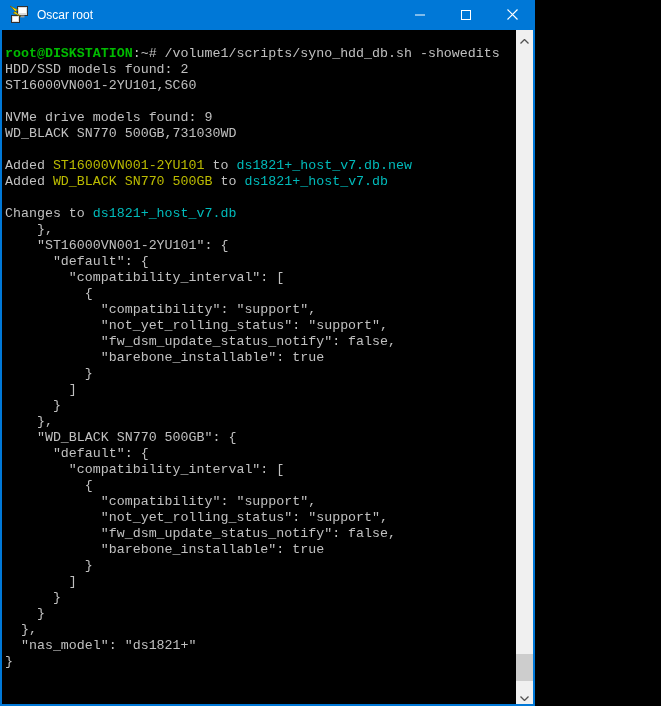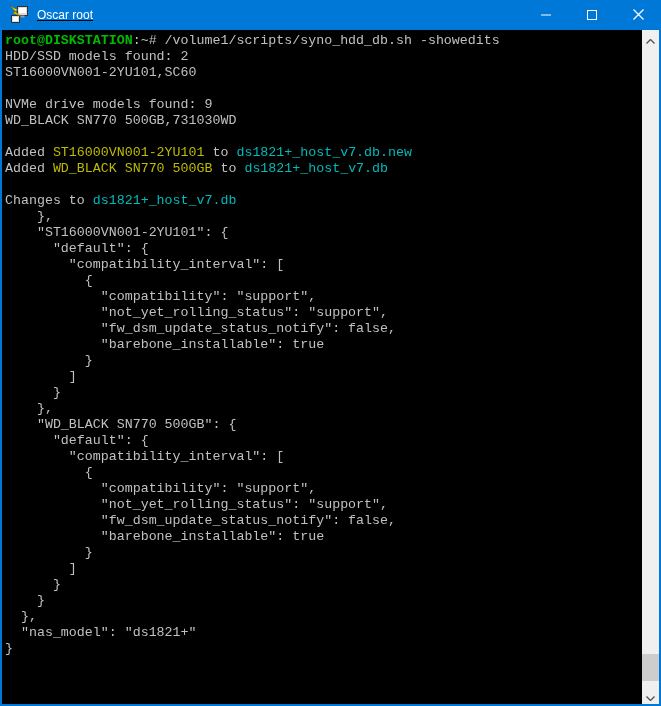--- a/index.html
+++ b/index.html
@@ -1,24 +1,23 @@
 <!DOCTYPE html>
 <html style="--accent: #0078d7; --term-bg: #000000; --term-fg: #c0c0c0; --term-green: #00bb00; --term-yellow: #bbbb00; --term-cyan: #00bbbb; --sb-track: #f0f0f0; --sb-thumb: #cdcdcd;"><head>
 <meta charset="utf-8">
 <style>
   html, body { margin: 0; padding: 0; background: #000; }
   * { box-sizing: border-box; }
 
   .window {
-    width: 661px; height: 706px;
+    width: 535px; height: 706px;
     background: var(--accent, #0078d7);
     display: flex; flex-direction: column;
     font-family: "Liberation Sans", sans-serif;
     overflow: hidden;
-    text-decoration: underline;
   }
 
   
   .titlebar {
     height: 30px; flex: 0 0 30px;
     display: flex; align-items: center;
   }
   .app-icon { width: 20px; height: 20px; margin-left: 9px; flex: 0 0 20px; }
   .title {
     color: #ffffff; font-size: 12px; margin-left: 8px; flex: 1 1 auto;
@@ -36,21 +35,21 @@
     flex: 1 1 auto; min-height: 0;
     display: flex;
     padding: 0 2px 2px 2px;
   }
   .terminal {
     flex: 1 1 auto; min-width: 0;
     background: var(--term-bg, #000);
     color: var(--term-fg, #c0c0c0);
     font-family: "Liberation Mono", monospace;
     font-size: 13.3px; line-height: 16px;
-    padding: 3px 0 0 3px;
+    padding: 16px 0 0 3px;
     overflow: hidden;
   }
   .line { height: 16px; white-space: pre; }
   .c-green  { color: var(--term-green,  #00bb00); }
   .c-yellow { color: var(--term-yellow, #bbbb00); }
   .c-cyan   { color: var(--term-cyan,   #00bbbb); }
   .bold { font-weight: bold; }
 
   
   .scrollbar {

